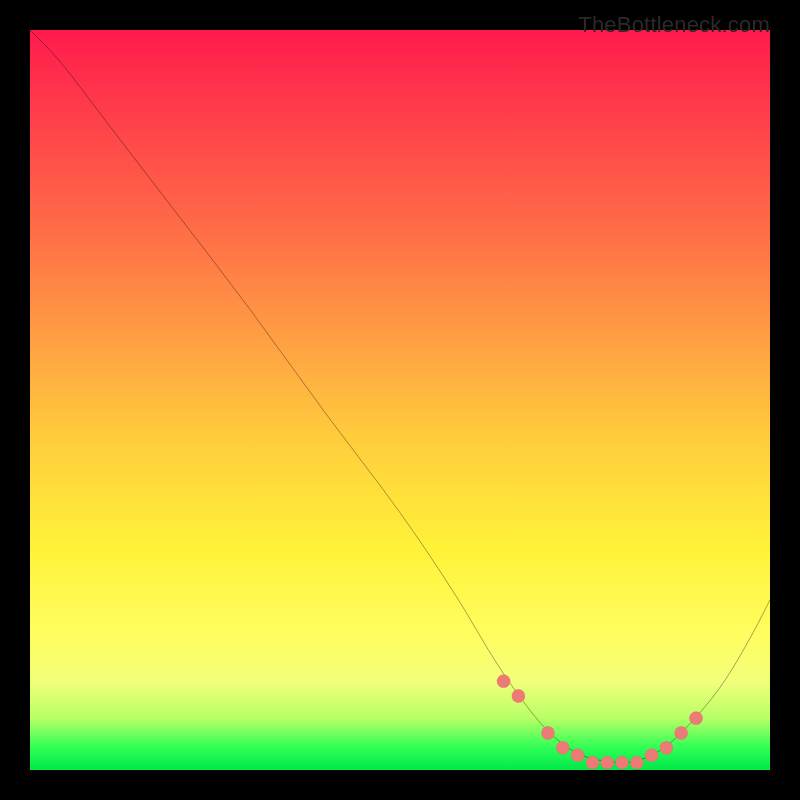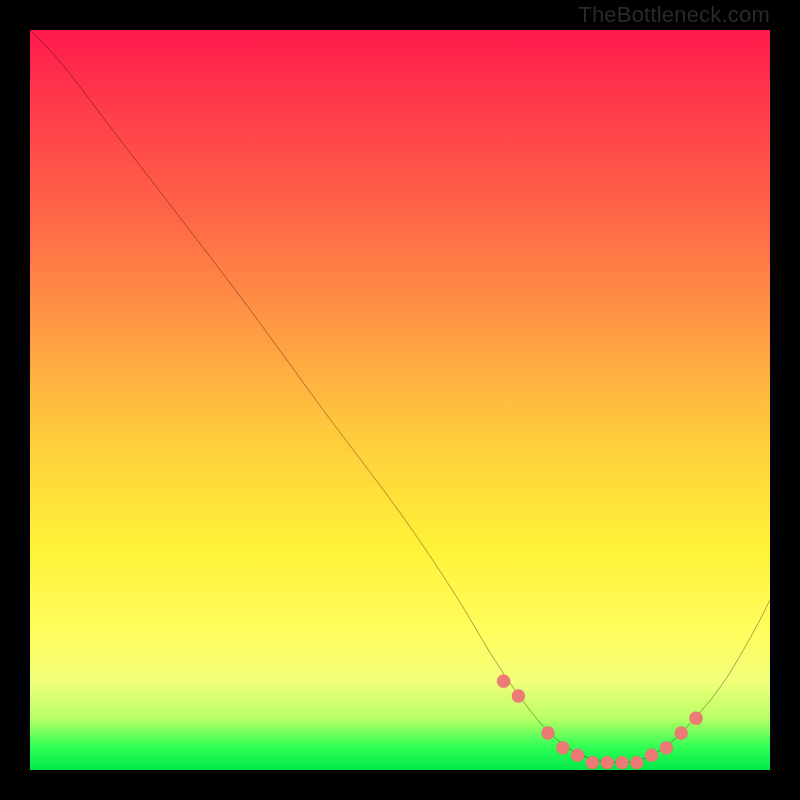--- a/index.html
+++ b/index.html
@@ -48,21 +48,21 @@
   svg.curve {
     position: absolute;
     left: 0;
     top: 0;
     width: 100%;
     height: 100%;
     overflow: visible;
   }
   .watermark {
     position: absolute;
-    top: 2px;
+    top: 12px;
     right: 30px;
     color: #2a2a2a;
     font-size: 22px;
     letter-spacing: 0.2px;
     font-weight: 500;
     z-index: 5;
   }
 </style>
 </head>
 <body>

